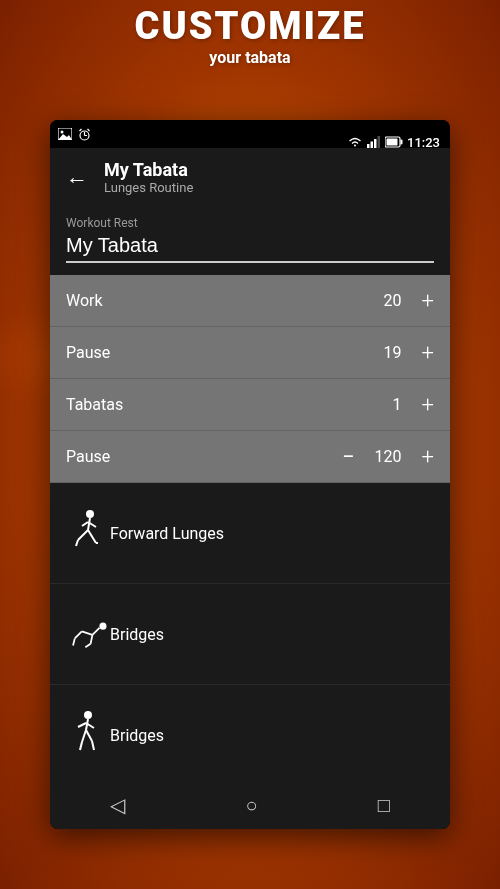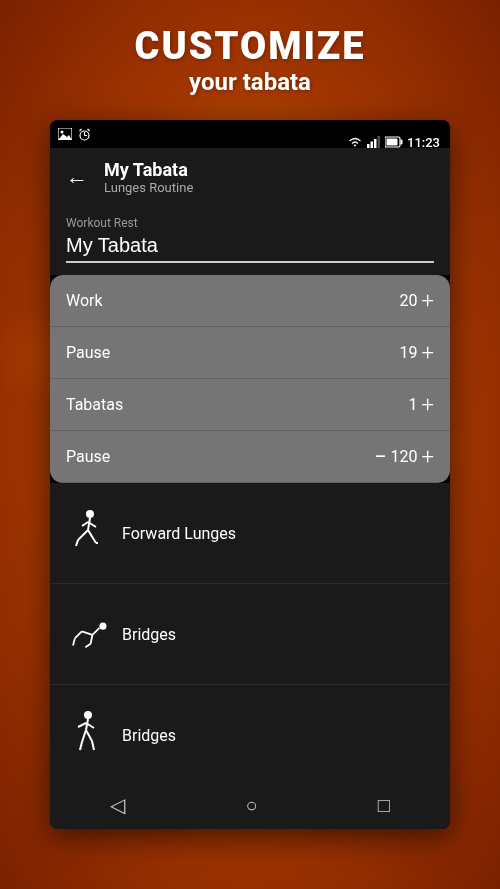--- a/index.html
+++ b/index.html
@@ -25,36 +25,36 @@
       background-image:
         radial-gradient(ellipse 80px 60px at 20% 70%, rgba(255,150,30,0.4) 0%, transparent 70%),
         radial-gradient(ellipse 120px 80px at 70% 80%, rgba(255,120,20,0.3) 0%, transparent 70%),
         radial-gradient(ellipse 60px 40px at 50% 60%, rgba(255,180,50,0.2) 0%, transparent 70%),
         radial-gradient(ellipse 100px 70px at 10% 40%, rgba(200,80,10,0.3) 0%, transparent 70%);
       z-index: 1;
     }
 
     .hero-text {
       position: absolute;
-      top: 24px;
+      top: 4px;
       left: 0; right: 0;
       text-align: center;
       z-index: 2;
     }
 
     .hero-text .customize {
       font-size: 38px;
       font-weight: 900;
       color: white;
       letter-spacing: 2px;
       text-shadow: 1px 1px 4px rgba(0,0,0,0.3);
     }
 
     .hero-text .subtitle {
-      font-size: 24px;
+      font-size: 16px;
       font-weight: 700;
       color: white;
       text-shadow: 1px 1px 4px rgba(0,0,0,0.3);
     }
 
     .phone-frame {
       position: absolute;
       top: 120px;
       left: 50px;
       right: 50px;
@@ -144,41 +144,40 @@
       background: transparent;
       border: none;
       border-bottom: 2px solid #ccc;
       outline: none;
       padding-bottom: 4px;
     }
 
     
     .settings-section {
       background: #757575;
-      border-radius: 13px;
     }
 
     .setting-row {
       display: flex;
       align-items: center;
       justify-content: space-between;
       padding: 0 16px;
       height: 52px;
       border-bottom: 1px solid rgba(0,0,0,0.15);
     }
 
     .setting-label {
       font-size: 16px;
       color: white;
     }
 
     .setting-controls {
       display: flex;
       align-items: center;
-      gap: 4px;
+      gap: 20px;
     }
 
     .setting-value {
       font-size: 16px;
       color: white;
       min-width: 24px;
       text-align: right;
     }
 
     .setting-btn {
@@ -197,21 +196,21 @@
 
     
     .exercise-list {
       background: #1a1a1a;
     }
 
     .exercise-item {
       display: flex;
       align-items: center;
       padding: 28px 16px;
-      gap: 12px;
+      gap: 0;
       border-bottom: 1px solid #2a2a2a;
       min-height: 62px;
     }
 
     .exercise-icon {
       width: 44px;
       height: 44px;
       display: flex;
       align-items: center;
       justify-content: center;

